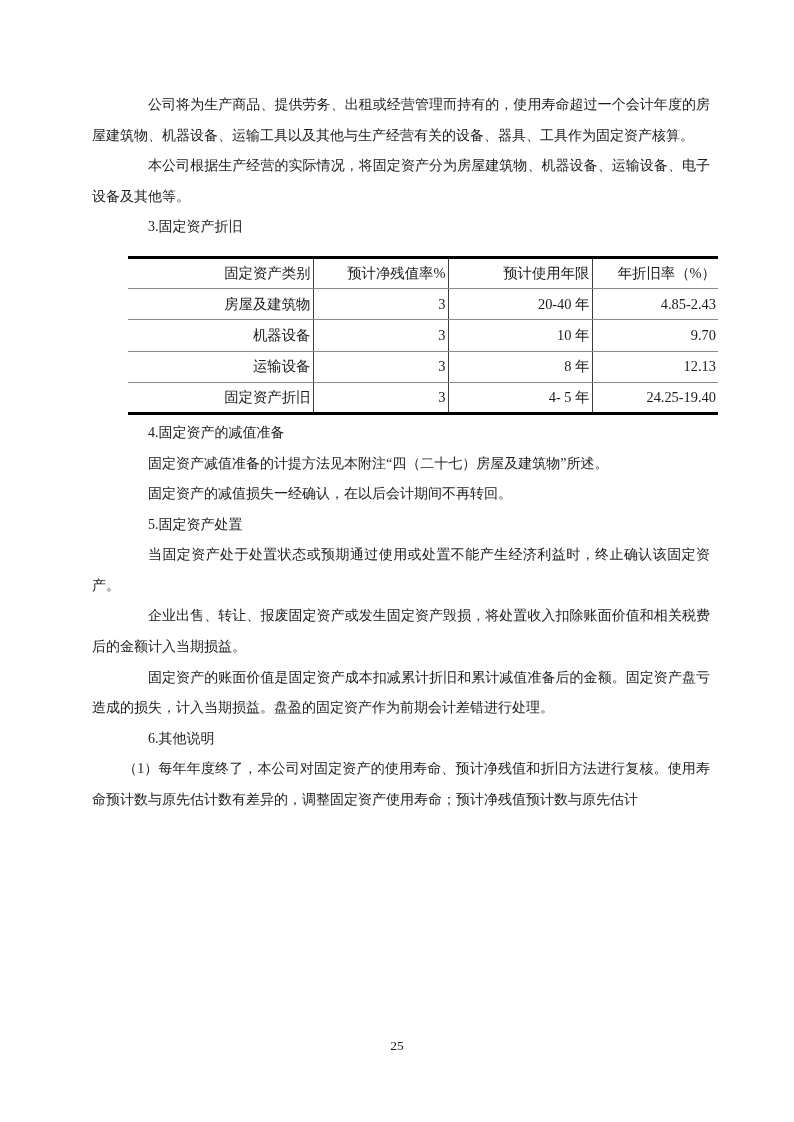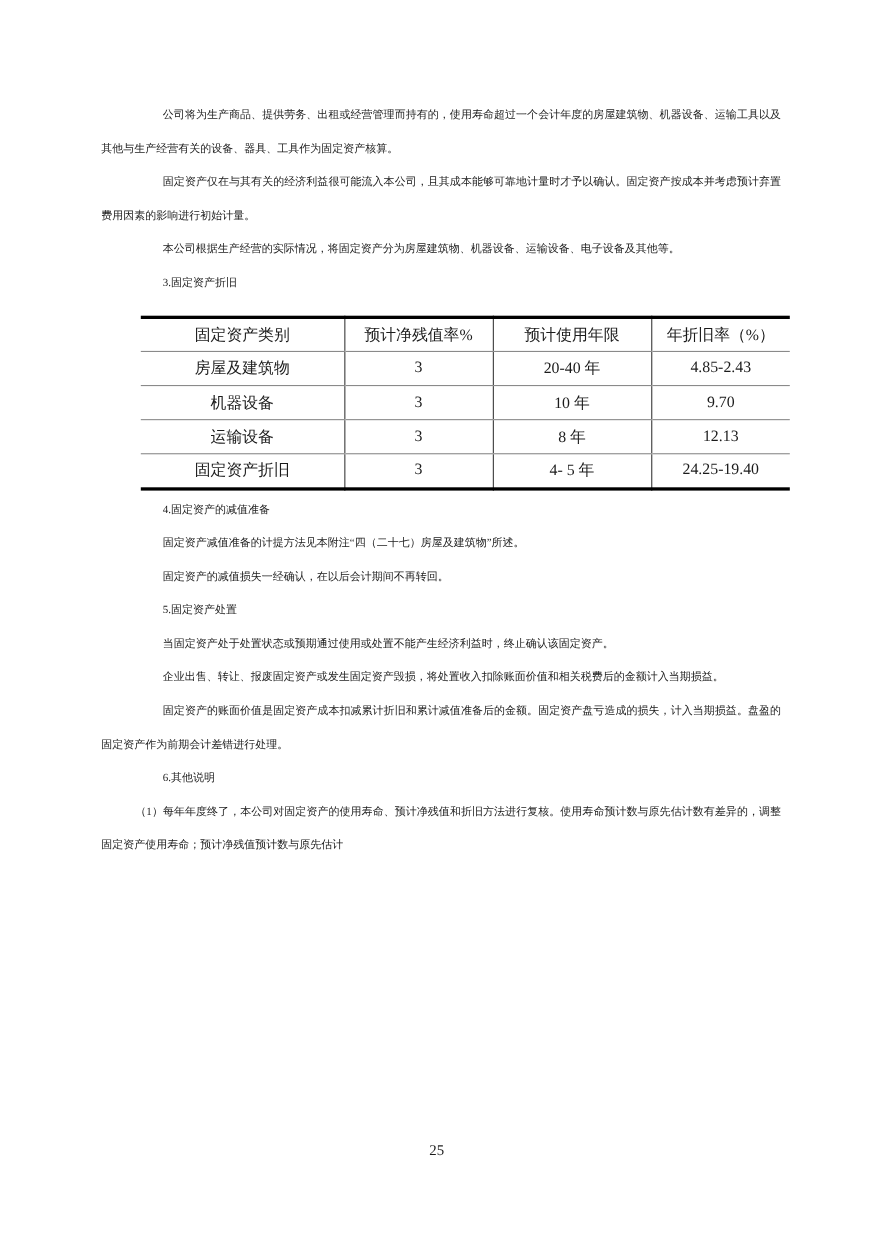--- a/index.html
+++ b/index.html
@@ -15,41 +15,41 @@
     position: absolute; left: 0; top: 0;
     width: 794px; height: 1122px;
     background: #ffffff;
   }
   .content {
     position: absolute;
     left: 92px; top: 90px;
     width: 618px;
   }
   .para {
-    font-size: 10px;
+    font-size: 14px;
     line-height: 30.6px;
     text-align: justify;
     text-indent: 56px;
     letter-spacing: 0;
     word-break: break-all;
   }
   .para.heading { text-align: left; }
   .para.indent-small { text-indent: 31px; }
   table.dep {
     border-collapse: collapse;
     table-layout: fixed;
     width: 590px;
     margin: 13px 0 3px 36px;
     border-top: 3px solid #000;
     border-bottom: 3px solid #000;
   }
   table.dep th, table.dep td {
     font-weight: normal;
     font-size: 14.4px;
-    text-align: center;
+    text-align: right;
     vertical-align: middle;
     height: 31.2px;
     padding: 0 2px;
     border-bottom: 1px solid #8a8a8a;
     color: #1b1b1b;
   }
   table.dep tr > *:nth-child(1) { width: 185px; }
   table.dep tr > *:nth-child(2) { width: 135px; }
   table.dep tr > *:nth-child(3) { width: 144px; }
   table.dep tr > *:nth-child(4) { width: 126px; }
@@ -63,21 +63,20 @@
     font-size: 13.5px;
     color: #1b1b1b;
   }
 </style>
 </head>
 <body>
 
 <div class="page">
   <div class="content" id="flow">
       <p class="para">公司将为生产商品、提供劳务、出租或经营管理而持有的，使用寿命超过一个会计年度的房屋建筑物、机器设备、运输工具以及其他与生产经营有关的设备、器具、工具作为固定资产核算。</p>
-      <p class="para">固定资产仅在与其有关的经济利益很可能流入本公司，且其成本能够可靠地计量时才予以确认。固定资产按成本并考虑预计弃置费用因素的影响进行初始计量。</p>
       <p class="para">本公司根据生产经营的实际情况，将固定资产分为房屋建筑物、机器设备、运输设备、电子设备及其他等。</p>
       <p class="para heading">3.固定资产折旧</p>
       <table class="dep">
         <thead>
           <tr>
             <th>固定资产类别</th>
             <th>预计净残值率%</th>
             <th>预计使用年限</th>
             <th>年折旧率（%）</th>
           </tr>

